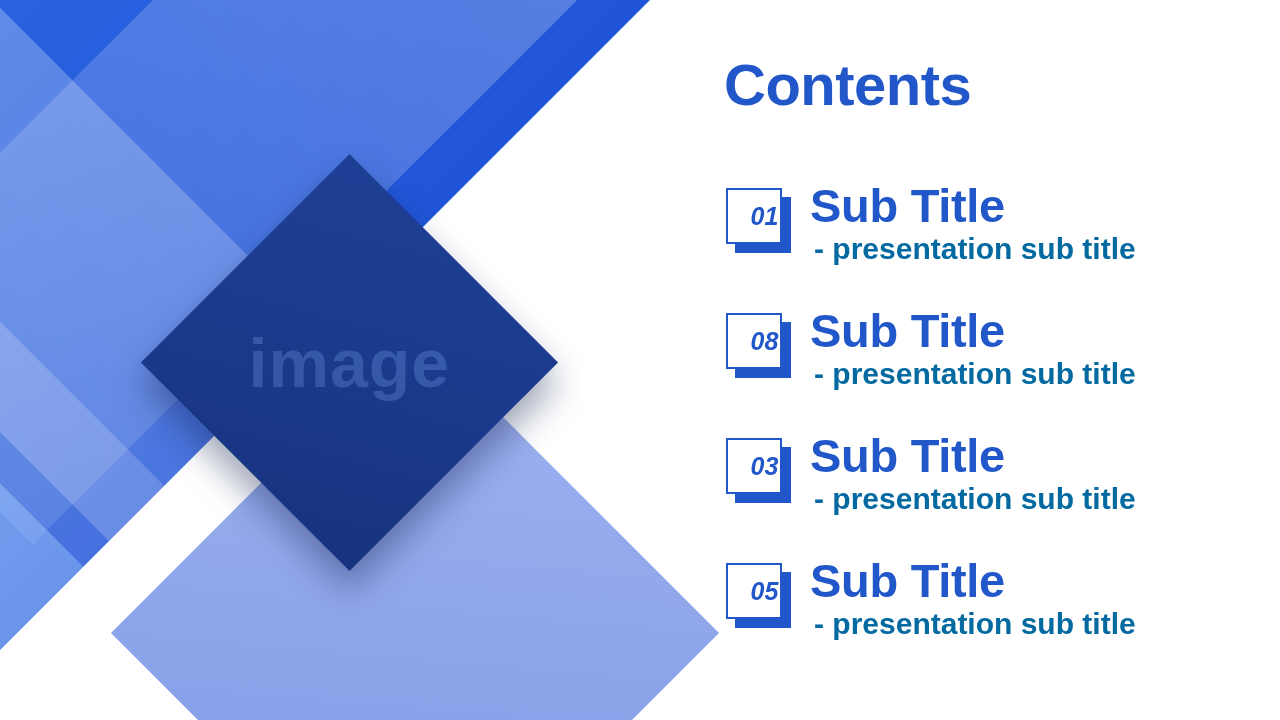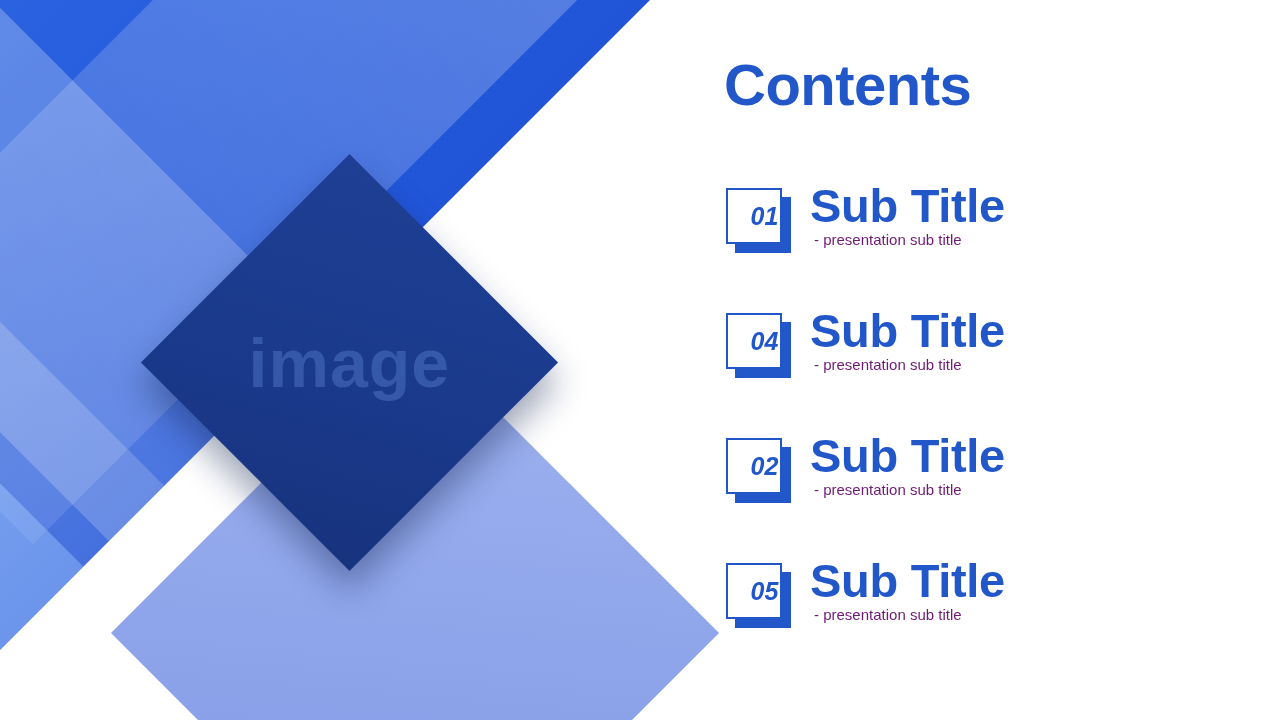--- a/index.html
+++ b/index.html
@@ -176,23 +176,23 @@
 
   .item-title {
     font-size: 47px;
     font-weight: bold;
     color: #2157c9;
     line-height: 1.18;
     letter-spacing: -0.3px;
   }
 
   .item-sub {
-    font-size: 15px;
-    font-weight: normal;
-    color: #701a75;
+    font-size: 30px;
+    font-weight: bold;
+    color: #0369a1;
     line-height: 1.2;
     margin-top: -2px;
     padding-left: 4px;
   }
 </style>
 </head>
 <body>
 
 <div id="slide">
 
@@ -226,34 +226,34 @@
         <div class="item-text">
           <div class="item-title">Sub Title</div>
           <div class="item-sub">- presentation sub title</div>
         </div>
       </div>
 
       <div class="list-item">
         <div class="badge">
           <div class="badge-shadow"></div>
           <div class="badge-face">
-            <span class="badge-number">04</span>
-          </div>
-        </div>
-        <div class="item-text">
-          <div class="item-title">Sub Title</div>
-          <div class="item-sub">- presentation sub title</div>
-        </div>
-      </div>
-
-      <div class="list-item">
-        <div class="badge">
-          <div class="badge-shadow"></div>
-          <div class="badge-face">
-            <span class="badge-number">02</span>
+            <span class="badge-number">08</span>
+          </div>
+        </div>
+        <div class="item-text">
+          <div class="item-title">Sub Title</div>
+          <div class="item-sub">- presentation sub title</div>
+        </div>
+      </div>
+
+      <div class="list-item">
+        <div class="badge">
+          <div class="badge-shadow"></div>
+          <div class="badge-face">
+            <span class="badge-number">03</span>
           </div>
         </div>
         <div class="item-text">
           <div class="item-title">Sub Title</div>
           <div class="item-sub">- presentation sub title</div>
         </div>
       </div>
 
       <div class="list-item">
         <div class="badge">

